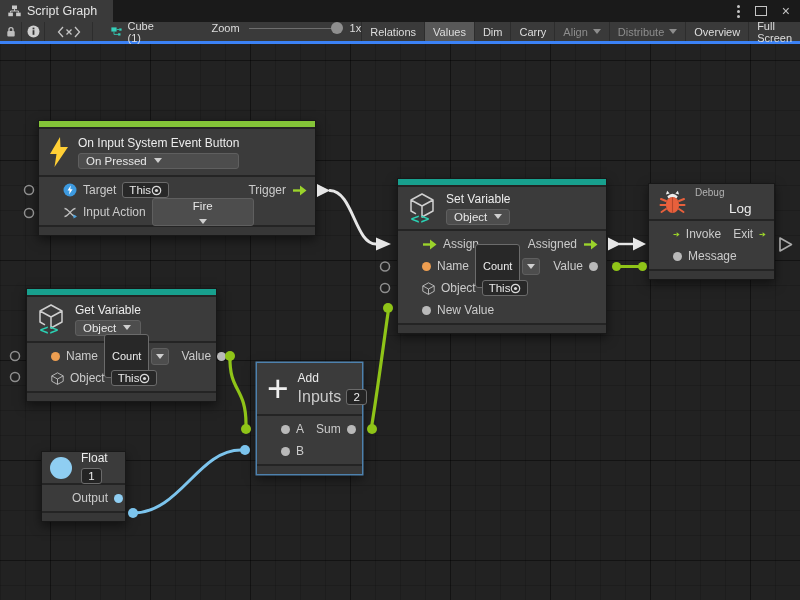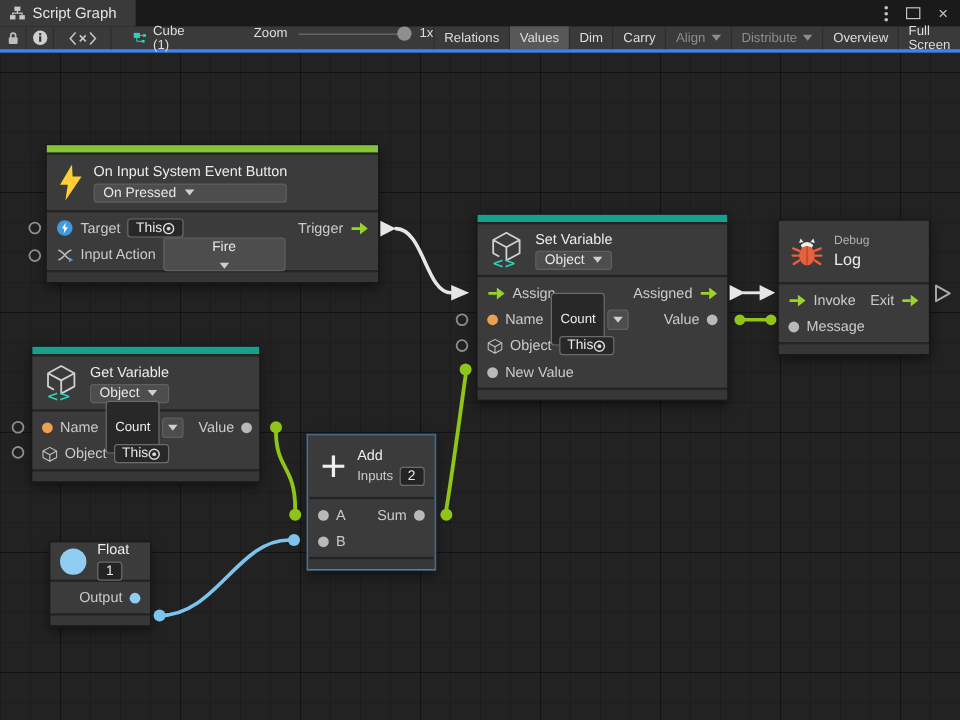--- a/index.html
+++ b/index.html
@@ -44,25 +44,25 @@
 
   
   .node{position:absolute;display:flex;flex-direction:column;gap:2px;background:#242424;
         border:1px solid #181818;box-shadow:0 4px 10px rgba(0,0,0,.5);z-index:10;}
   .node.selected{border:1px solid #4e81ad;box-shadow:0 0 0 .5px #4e81ad,0 4px 10px rgba(0,0,0,.5);}
   .colorbar{height:6px;}
   .nhead{background:#3b3b3b;display:flex;align-items:center;gap:9px;padding:0 10px;}
   .nhead .col{display:flex;flex-direction:column;gap:3px;justify-content:center;}
   .ntitle{font-size:12px;color:#ececec;white-space:nowrap;}
   .ncat{font-size:10px;color:#b2b2b2;}
-  .ntitle.big{font-size:13.5px;}
+  .ntitle.big{font-size:13.5px;margin-left:34px;}
   .nbody{background:#3b3b3b;padding:2px 0;}
   .nfoot{background:#373737;height:8px;}
   .nrow{height:22px;display:flex;align-items:center;gap:6px;padding:0 8px;
-        font-size:12px;color:#cbcbcb;white-space:nowrap;}
+        font-size:12px;color:#cbcbcb;white-space:nowrap;margin-left:16px;}
   .spacer{flex:1;}
   .dot{width:9px;height:9px;border-radius:50%;flex:0 0 auto;}
   .dot.gray{background:#b9b9b9;}
   .dot.orange{background:#ed9e51;}
   .dot.blue{background:#8fcef2;}
   .dd{display:inline-flex;align-items:center;gap:7px;background:#4d4d4d;border:1px solid #5f5f5f;
       border-radius:3px;padding:1px 7px;font-size:11.5px;color:#e8e8e8;}
   .dd.wide{width:86px;justify-content:space-between;flex-direction:column;}
   .chip{display:inline-flex;align-items:center;gap:0;background:#282828;border:1px solid #6b6b6b;
         border-radius:3px;padding:1px 6px;font-size:11.5px;color:#e8e8e8;}
@@ -280,21 +280,21 @@
         </div>
         <div class="nrow">
           <span class="dot gray"></span>
           <span>New Value</span>
         </div>
       </div>
       <div class="nfoot"></div>
     </div>
 
     <div class="node" style="left:648px;top:139px;width:125px">
-      <div class="nhead" style="height:51px">
+      <div class="nhead" style="height:35px">
         <svg width="27" height="26" viewBox="0 0 27 26">
           <polygon points="8.2,1.8 10.6,4.6 6.9,5.4" fill="#ececec"></polygon>
           <polygon points="18.8,1.8 16.4,4.6 20.1,5.4" fill="#ececec"></polygon>
           <path d="M8.3 7.2 Q13.5 2.2 18.7 7.2 L17.6 9.4 Q13.5 7.8 9.4 9.4 Z" fill="#ececec"></path>
           <path d="M7 12 L2 10 M7 16 L1.5 16 M7 20 L2.5 23 M20 12 L25 10 M20 16 L25.5 16 M20 20 L24.5 23" stroke="#E8603C" stroke-width="2" stroke-linecap="round" fill="none"></path>
           <ellipse cx="13.5" cy="16" rx="6.6" ry="8" fill="#E8603C"></ellipse>
           <line x1="13.5" y1="8.3" x2="13.5" y2="23.7" stroke="#b5472b" stroke-width="1.1"></line>
         </svg>
         <div class="col">
           <span class="ncat">Debug</span>
@@ -368,21 +368,21 @@
       </div>
       <div class="nfoot"></div>
     </div>
 
     <div class="node selected" style="left:256px;top:318px;width:105px">
       <div class="nhead" style="height:51px">
         <div class="plusicon">+</div>
         <div class="col">
           <span class="ntitle">Add</span>
           <span style="display:inline-flex;align-items:center;gap:5px">
-            <span style="font-size:11px;color:#cbcbcb">Inputs</span>
+            <span style="font-size:16px;color:#cbcbcb">Inputs</span>
             <span class="numfield">2</span>
           </span>
         </div>
       </div>
       <div class="nbody">
         <div class="nrow">
           <span class="dot gray"></span>
           <span>A</span>
           <span class="spacer"></span>
           <span>Sum</span>

